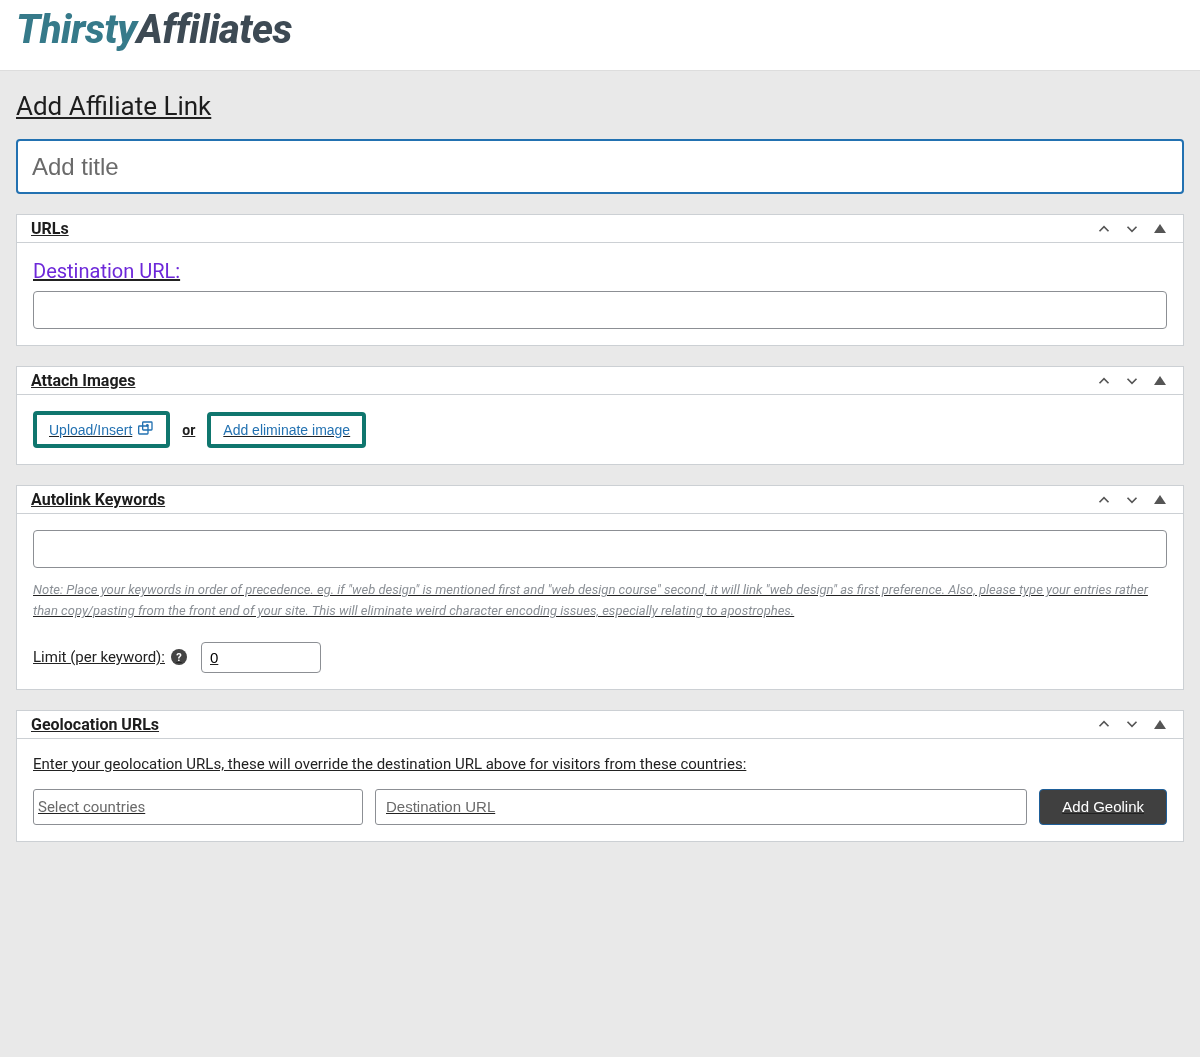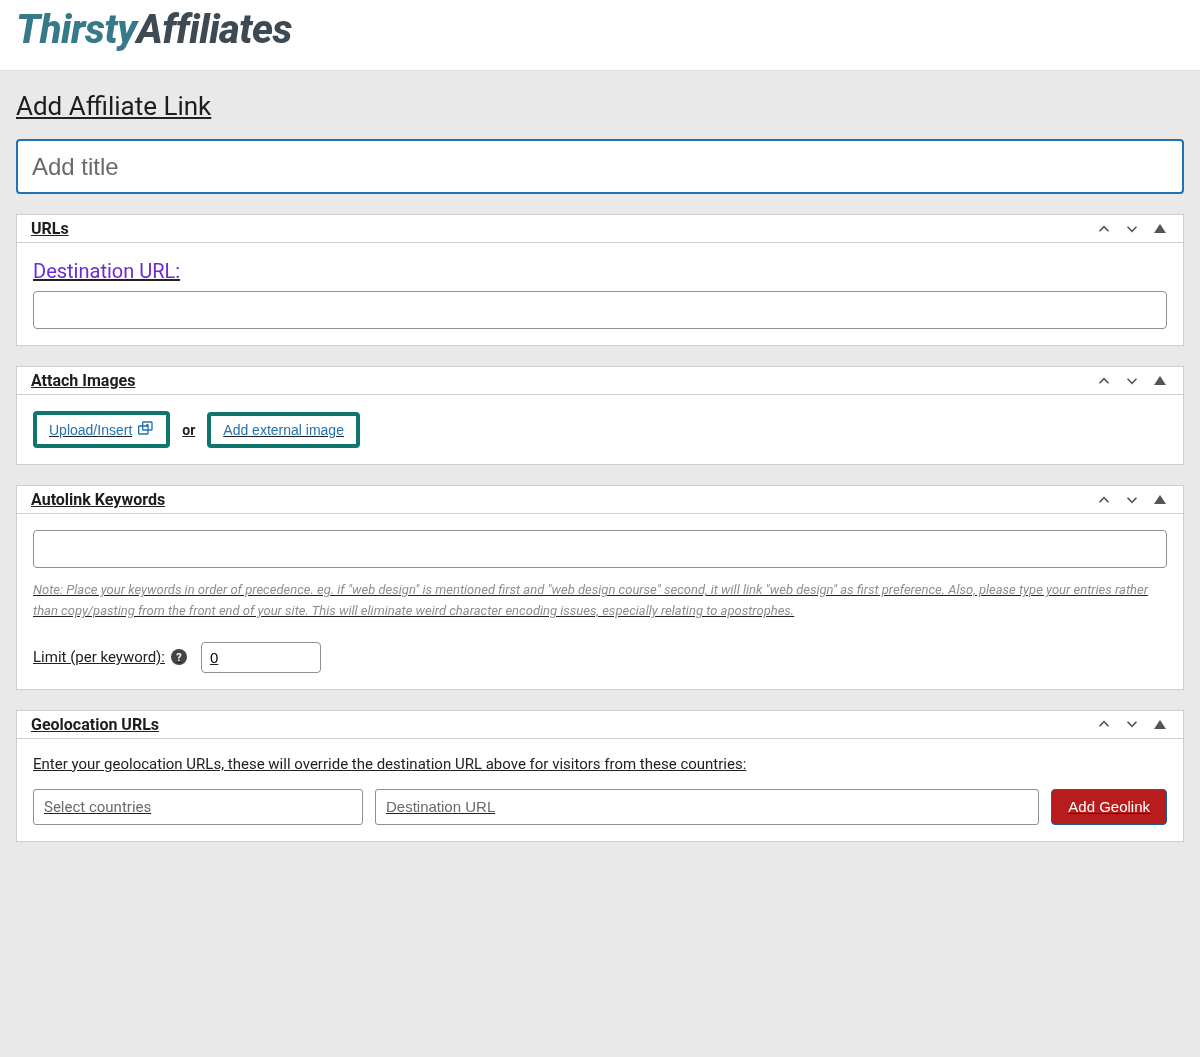--- a/index.html
+++ b/index.html
@@ -189,41 +189,41 @@
     .geo-row {
       display: flex;
       gap: 12px;
       align-items: stretch;
       margin-top: 16px;
     }
     .geo-select {
       flex: 0 0 330px;
       border: 1px solid #8c8f94;
       border-radius: 3px;
-      padding: 8px 10px;
+      padding: 8px 4px;
       color: #6a6a6a;
       font-size: 15px;
       background: #fff;
     }
     .geo-url {
       flex: 1;
       border: 1px solid #8c8f94;
       border-radius: 3px;
       padding: 8px 10px;
       font-size: 15px;
       color: #555;
     }
     .geo-url::placeholder {
       color: #6a6a6a;
     }
     .btn-primary {
-      background: #b91c1c;
+      background: #404040;
       border: 1px solid #1e5f99;
       color: #fff;
-      padding: 8px 16px;
+      padding: 8px 22px;
       border-radius: 4px;
       cursor: pointer;
       font-size: 15px;
       white-space: nowrap;
     }
     .instruct {
       font-size: 15px;
       color: #222;
       margin-bottom: 8px;
     }
@@ -296,21 +296,21 @@
           <span class="media-icon">
             <svg viewBox="0 0 24 20">
               <rect x="1" y="7" width="14" height="12" rx="1" fill="none" stroke="#2271b1" stroke-width="2"></rect>
               <rect x="7" y="1" width="14" height="12" rx="1" fill="none" stroke="#2271b1" stroke-width="2"></rect>
               <circle cx="14" cy="6" r="2" fill="#2271b1"></circle>
             </svg>
           </span>
         </button>
         <span class="or-text">or</span>
         <button class="btn-secondary">
-          <span>Add external image</span>
+          <span>Add eliminate image</span>
         </button>
       </div>
     </div>
   </div>
 
   <div class="metabox">
     <div class="metabox-header">
       <div class="metabox-title">Autolink Keywords</div>
       <div class="metabox-controls">
         <span class="control-btn">

